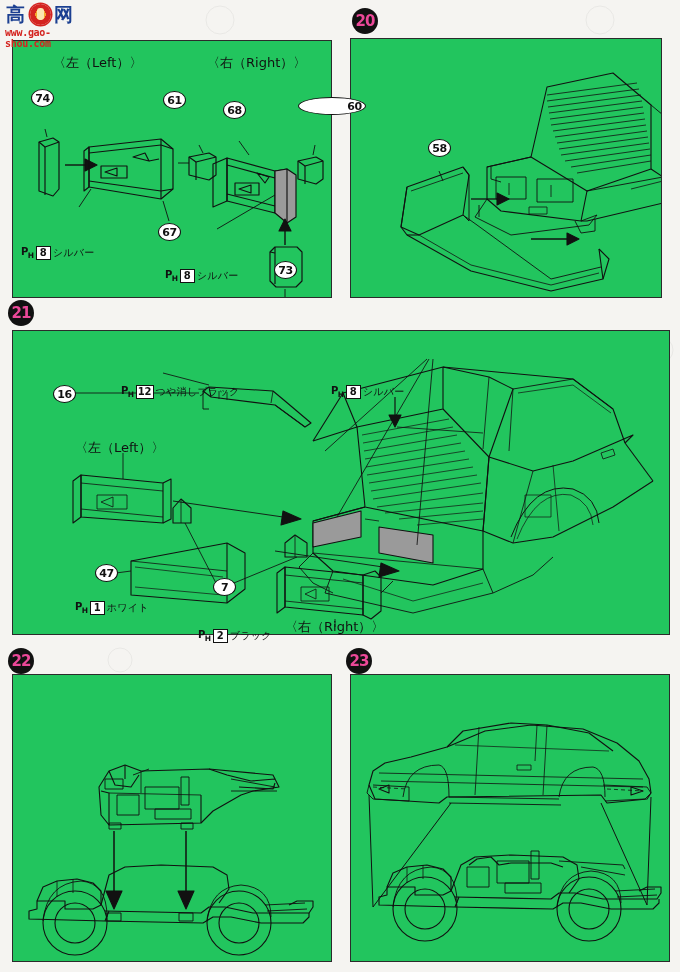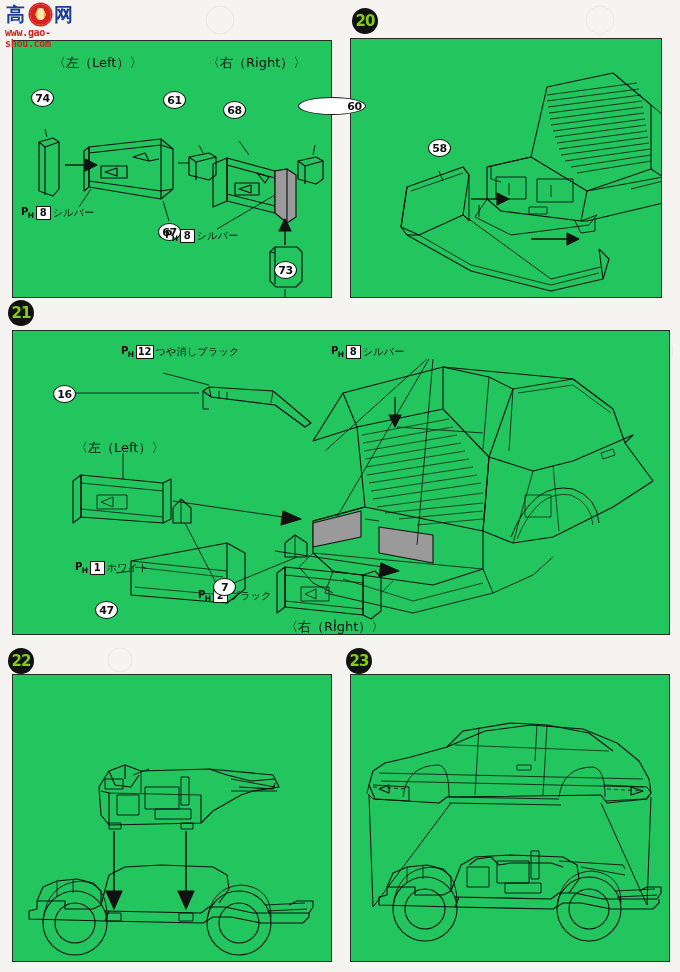--- a/index.html
+++ b/index.html
@@ -34,38 +34,39 @@
   .logo .url{
     position:absolute;left:1px;top:25px;font-family:"DejaVu Sans Mono",monospace;
     font-size:10px;font-weight:bold;color:#d4231f;letter-spacing:-.3px;
   }
 
   
   .panel{position:absolute;background:#22c55e;border:1.6px solid #2b2b2b;box-sizing:border-box;}
   .panel-inner{position:absolute;inset:0;overflow:hidden;}
   .stepnum{
     position:absolute;width:26px;height:26px;border-radius:50%;
-    background:#111;color:#84cc16;font-weight:bold;font-size:15px;
+    background:#111;color:#ec4899;font-weight:bold;font-size:15px;
     display:flex;align-items:center;justify-content:center;
     font-family:"DejaVu Sans",sans-serif;z-index:30;letter-spacing:-1px;
   }
 
   
   .balloon{
     position:absolute;width:21px;height:16px;border:1.4px solid #111;border-radius:50%;
     background:#fff;color:#111;font-size:11px;font-weight:bold;
     display:flex;align-items:center;justify-content:center;
     font-family:"DejaVu Sans",sans-serif;letter-spacing:-.5px;z-index:20;
   }
 
   
   .paint{
     position:absolute;display:flex;align-items:center;gap:2px;
     font-size:10.5px;color:#111;white-space:nowrap;z-index:20;
     font-family:"DejaVu Sans","Liberation Sans",sans-serif;
+    margin-top:40px;
   }
   .paint .ph{font-weight:bold;font-size:10px;letter-spacing:-.5px;}
   .paint .ph sub{font-size:7.5px;}
   .paint .num{
     border:1.3px solid #111;min-width:11px;height:12px;padding:0 1px;
     display:inline-flex;align-items:center;justify-content:center;
     font-size:10px;font-weight:bold;line-height:1;background:#fff;
   }
   .paint .nm{font-size:10px;letter-spacing:.3px;}
 
@@ -423,21 +424,21 @@
       <span class="nm">ホワイト</span>
     </div>
 
     <div class="paint" style="left:185px;top:258px;">
       <span class="ph">P<sub>H</sub></span>
       <span class="num">2</span>
       <span class="nm">ブラック</span>
     </div>
 
     <div class="balloon" style="left:40px;top:54px;">16</div>
-    <div class="balloon" style="left:82px;top:233px;margin-top:37px;">47</div>
+    <div class="balloon" style="left:82px;top:233px;">47</div>
     <div class="balloon" style="left:200px;top:247px;">7</div>
 
     <div class="lrlabel" style="left:62px;top:108px;">〈左（Left）〉</div>
     <div class="lrlabel" style="left:272px;top:287px;">〈右（Right）〉</div>
   </div>
 
   <div class="stepnum" style="left:8px;top:648px;">22</div>
   <div class="panel" style="left:12px;top:674px;width:320px;height:288px;">
     <div class="panel-inner">
       <svg width="318" height="286" viewBox="0 0 318 286">

